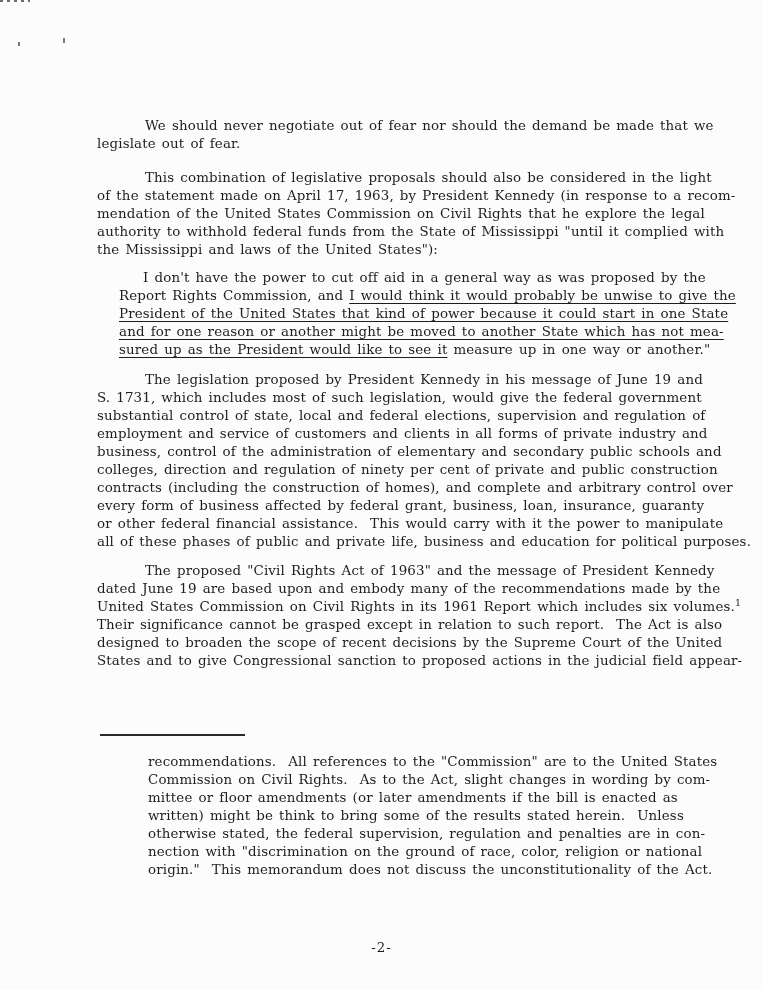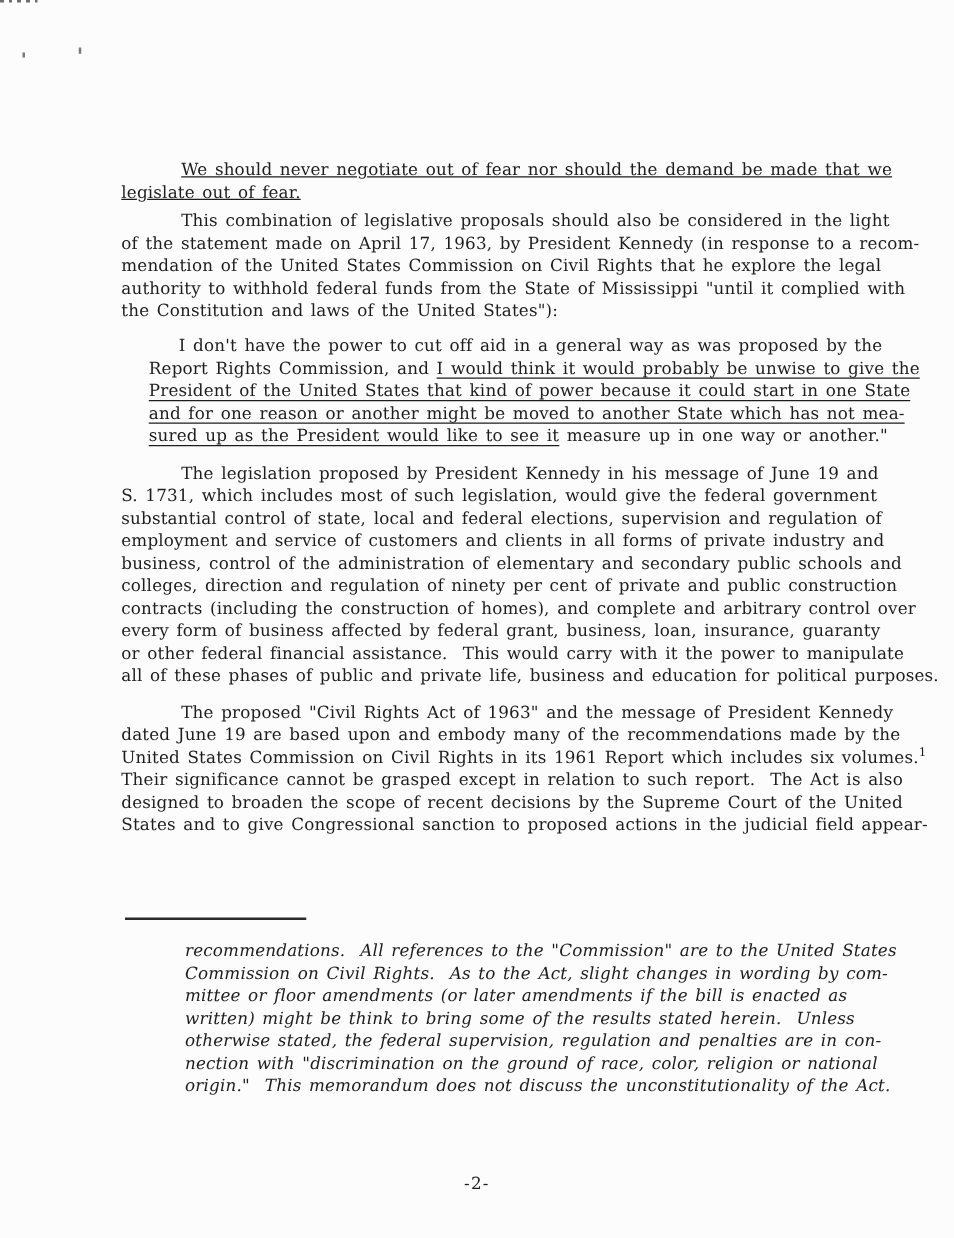--- a/index.html
+++ b/index.html
@@ -36,21 +36,21 @@
   }
   .fn-rule {
     position: absolute;
     left: 100px;
     top: 734px;
     width: 145px;
     height: 2px;
     background: #2b2b2b;
   }
   .fn-marker { display: inline-block; width: 14px; }
-  .fn-cont { padding-left: 48px; font-style: italic; }
+  .fn-cont { padding-left: 48px; }
   .pagenum {
     position: absolute;
     left: 0;
     right: 0;
     top: 940px;
     text-align: center;
     font-size: 13.4px;
     letter-spacing: 1px;
   }
   .artifact { position: absolute; background: #7a7a7a; }
@@ -63,31 +63,31 @@
 </style>
 </head>
 <body>
 
 <div class="page">
 
   <div class="artifact dashes"></div>
   <div class="artifact speck-a"></div>
   <div class="artifact speck-b"></div>
 
-  <div class="block" style="top:128px; left:97px;text-decoration:underline;">
+  <div class="block" style="top:117px; left:97px;">
     <div class="line ind">We should never negotiate out of fear nor should the demand be made that we</div>
     <div class="line">legislate out of fear.</div>
   </div>
 
   <div class="block" style="top:169px; left:97px;">
     <div class="line ind">This combination of legislative proposals should also be considered in the light</div>
     <div class="line">of the statement made on April 17, 1963, by President Kennedy (in response to a recom-</div>
     <div class="line">mendation of the United States Commission on Civil Rights that he explore the legal</div>
     <div class="line">authority to withhold federal funds from the State of Mississippi "until it complied with</div>
-    <div class="line">the Constitution and laws of the United States"):</div>
+    <div class="line">the Mississippi and laws of the United States"):</div>
   </div>
 
   <div class="block" style="top:269px; left:119px;">
     <div class="line q-ind"><span>I don't have the power to cut off aid in a general way as was proposed by the</span><span class="ul"></span><span></span></div>
     <div class="line"><span>Report Rights Commission, and </span><span class="ul">I would think it would probably be unwise to give the</span><span></span></div>
     <div class="line"><span></span><span class="ul">President of the United States that kind of power because it could start in one State</span><span></span></div>
     <div class="line"><span></span><span class="ul">and for one reason or another might be moved to another State which has not mea-</span><span></span></div>
     <div class="line"><span></span><span class="ul">sured up as the President would like to see it</span><span> measure up in one way or another."</span></div>
   </div>
 

